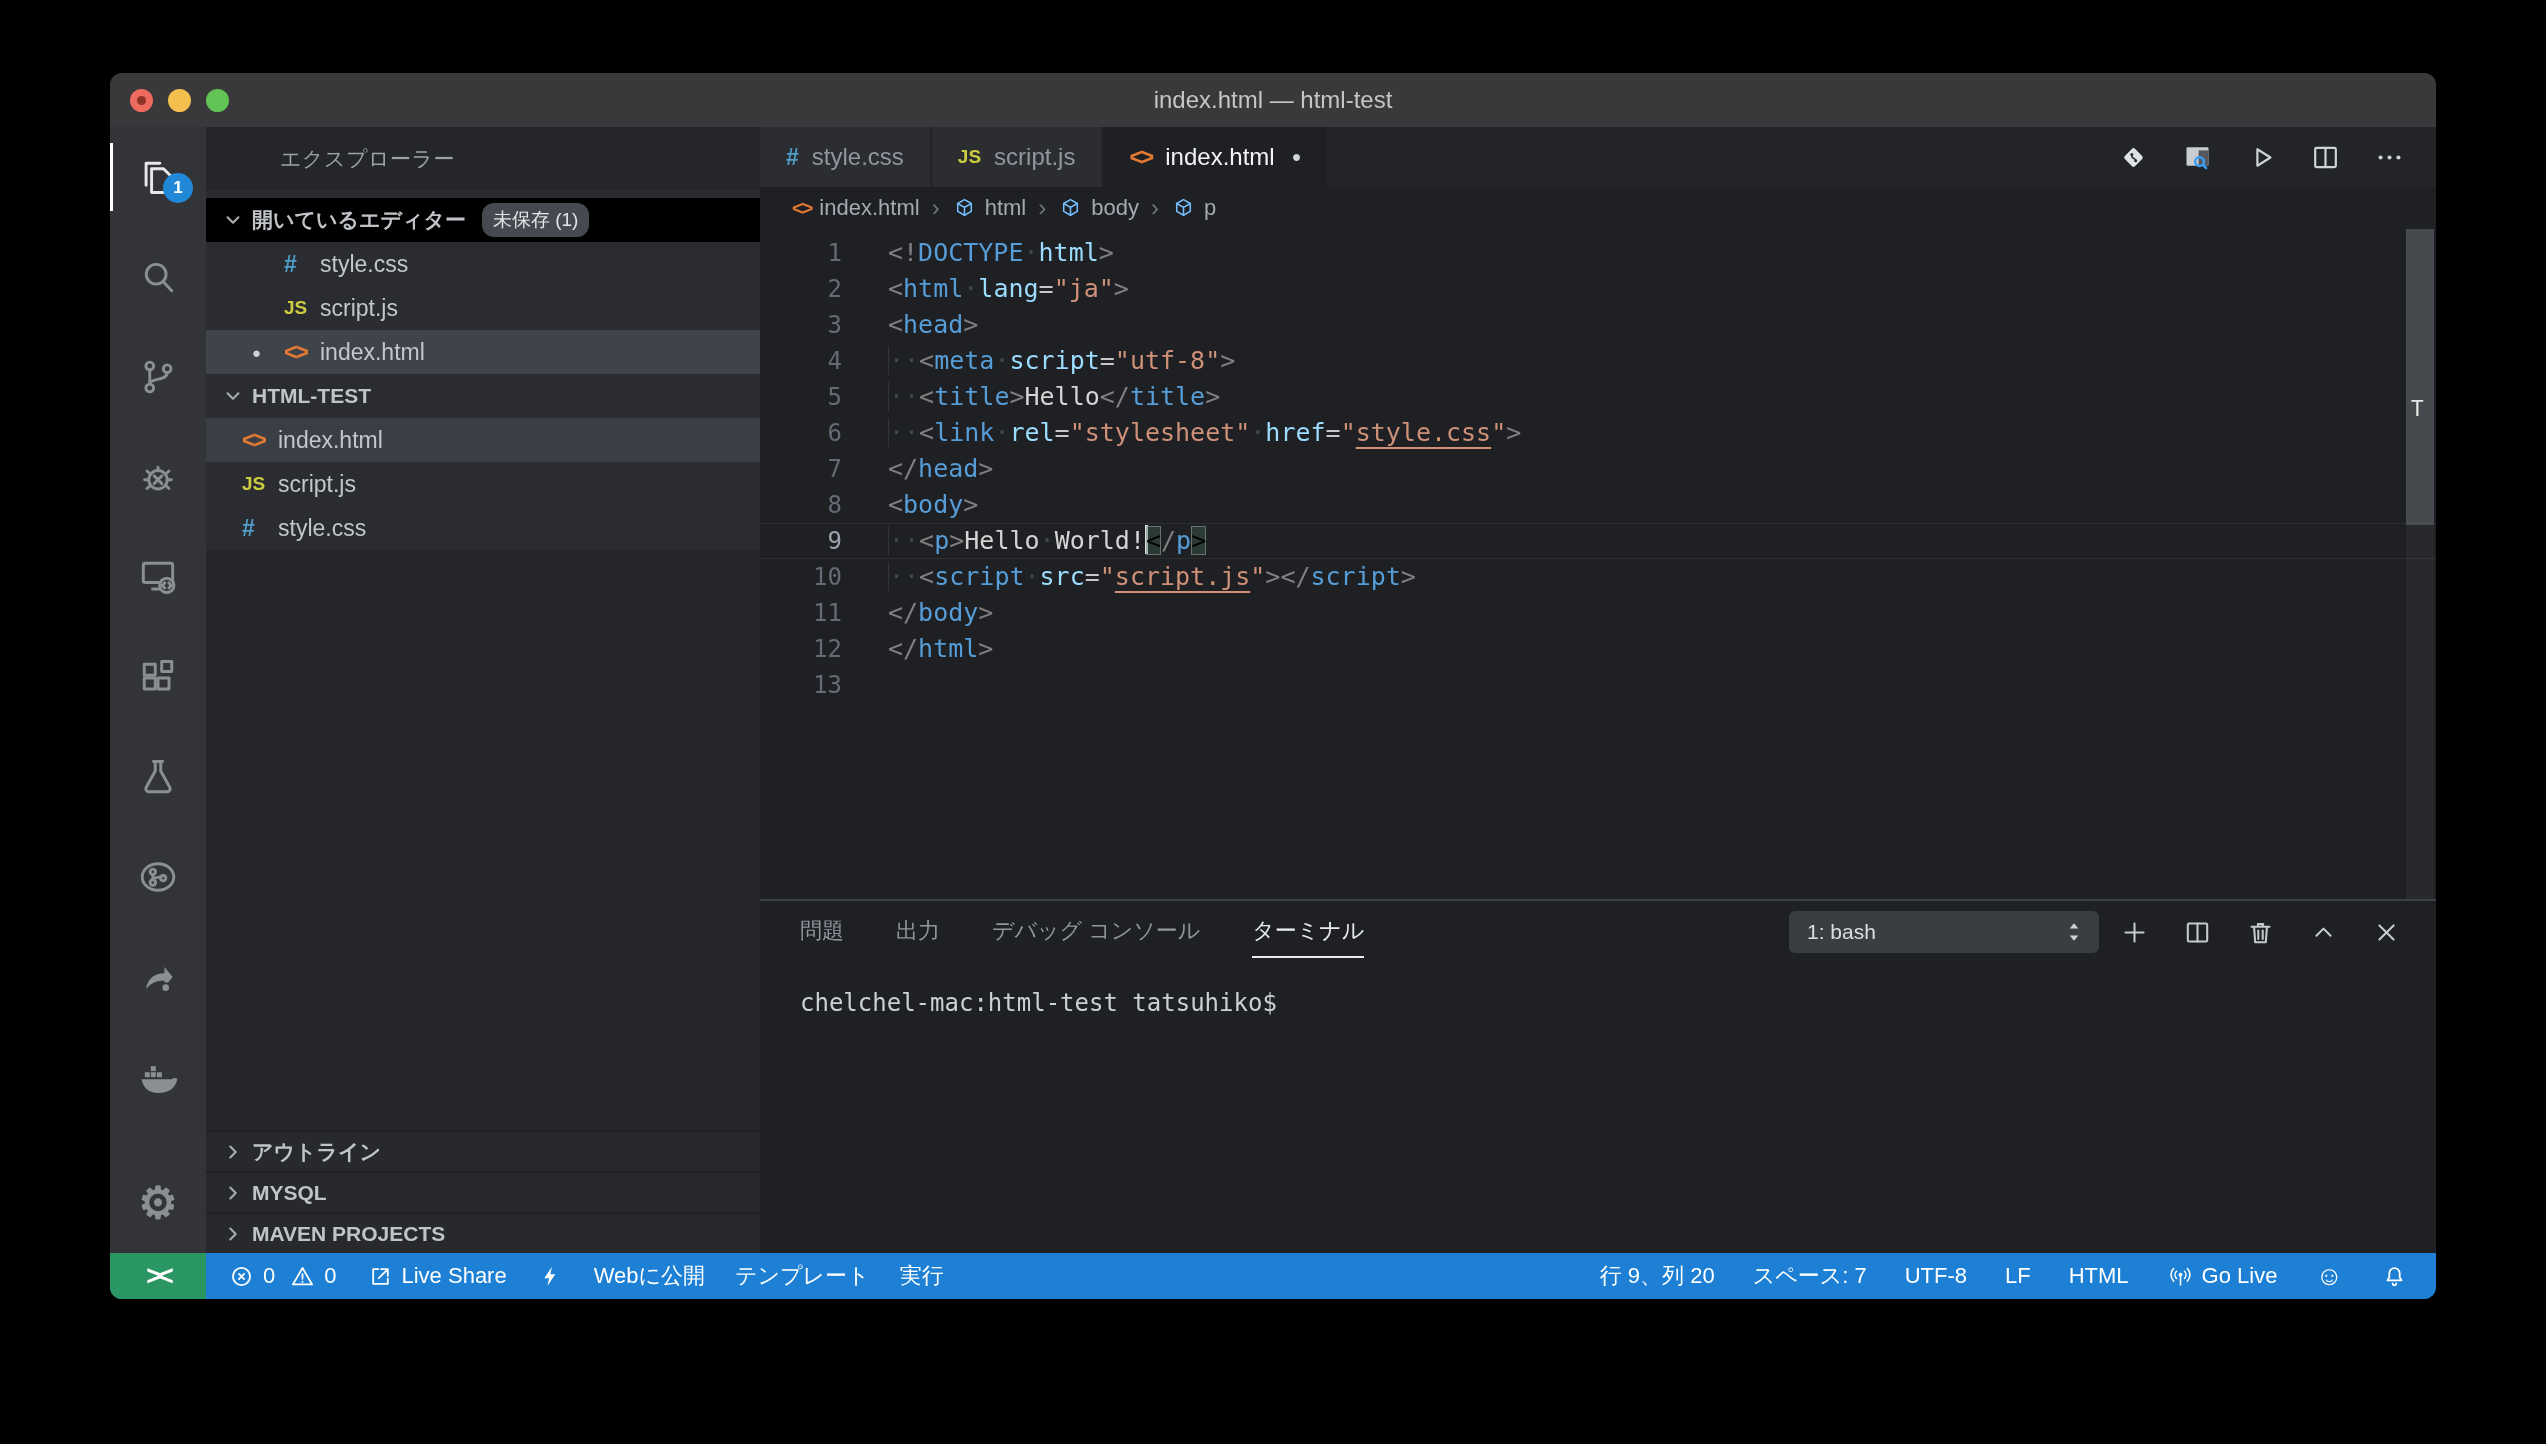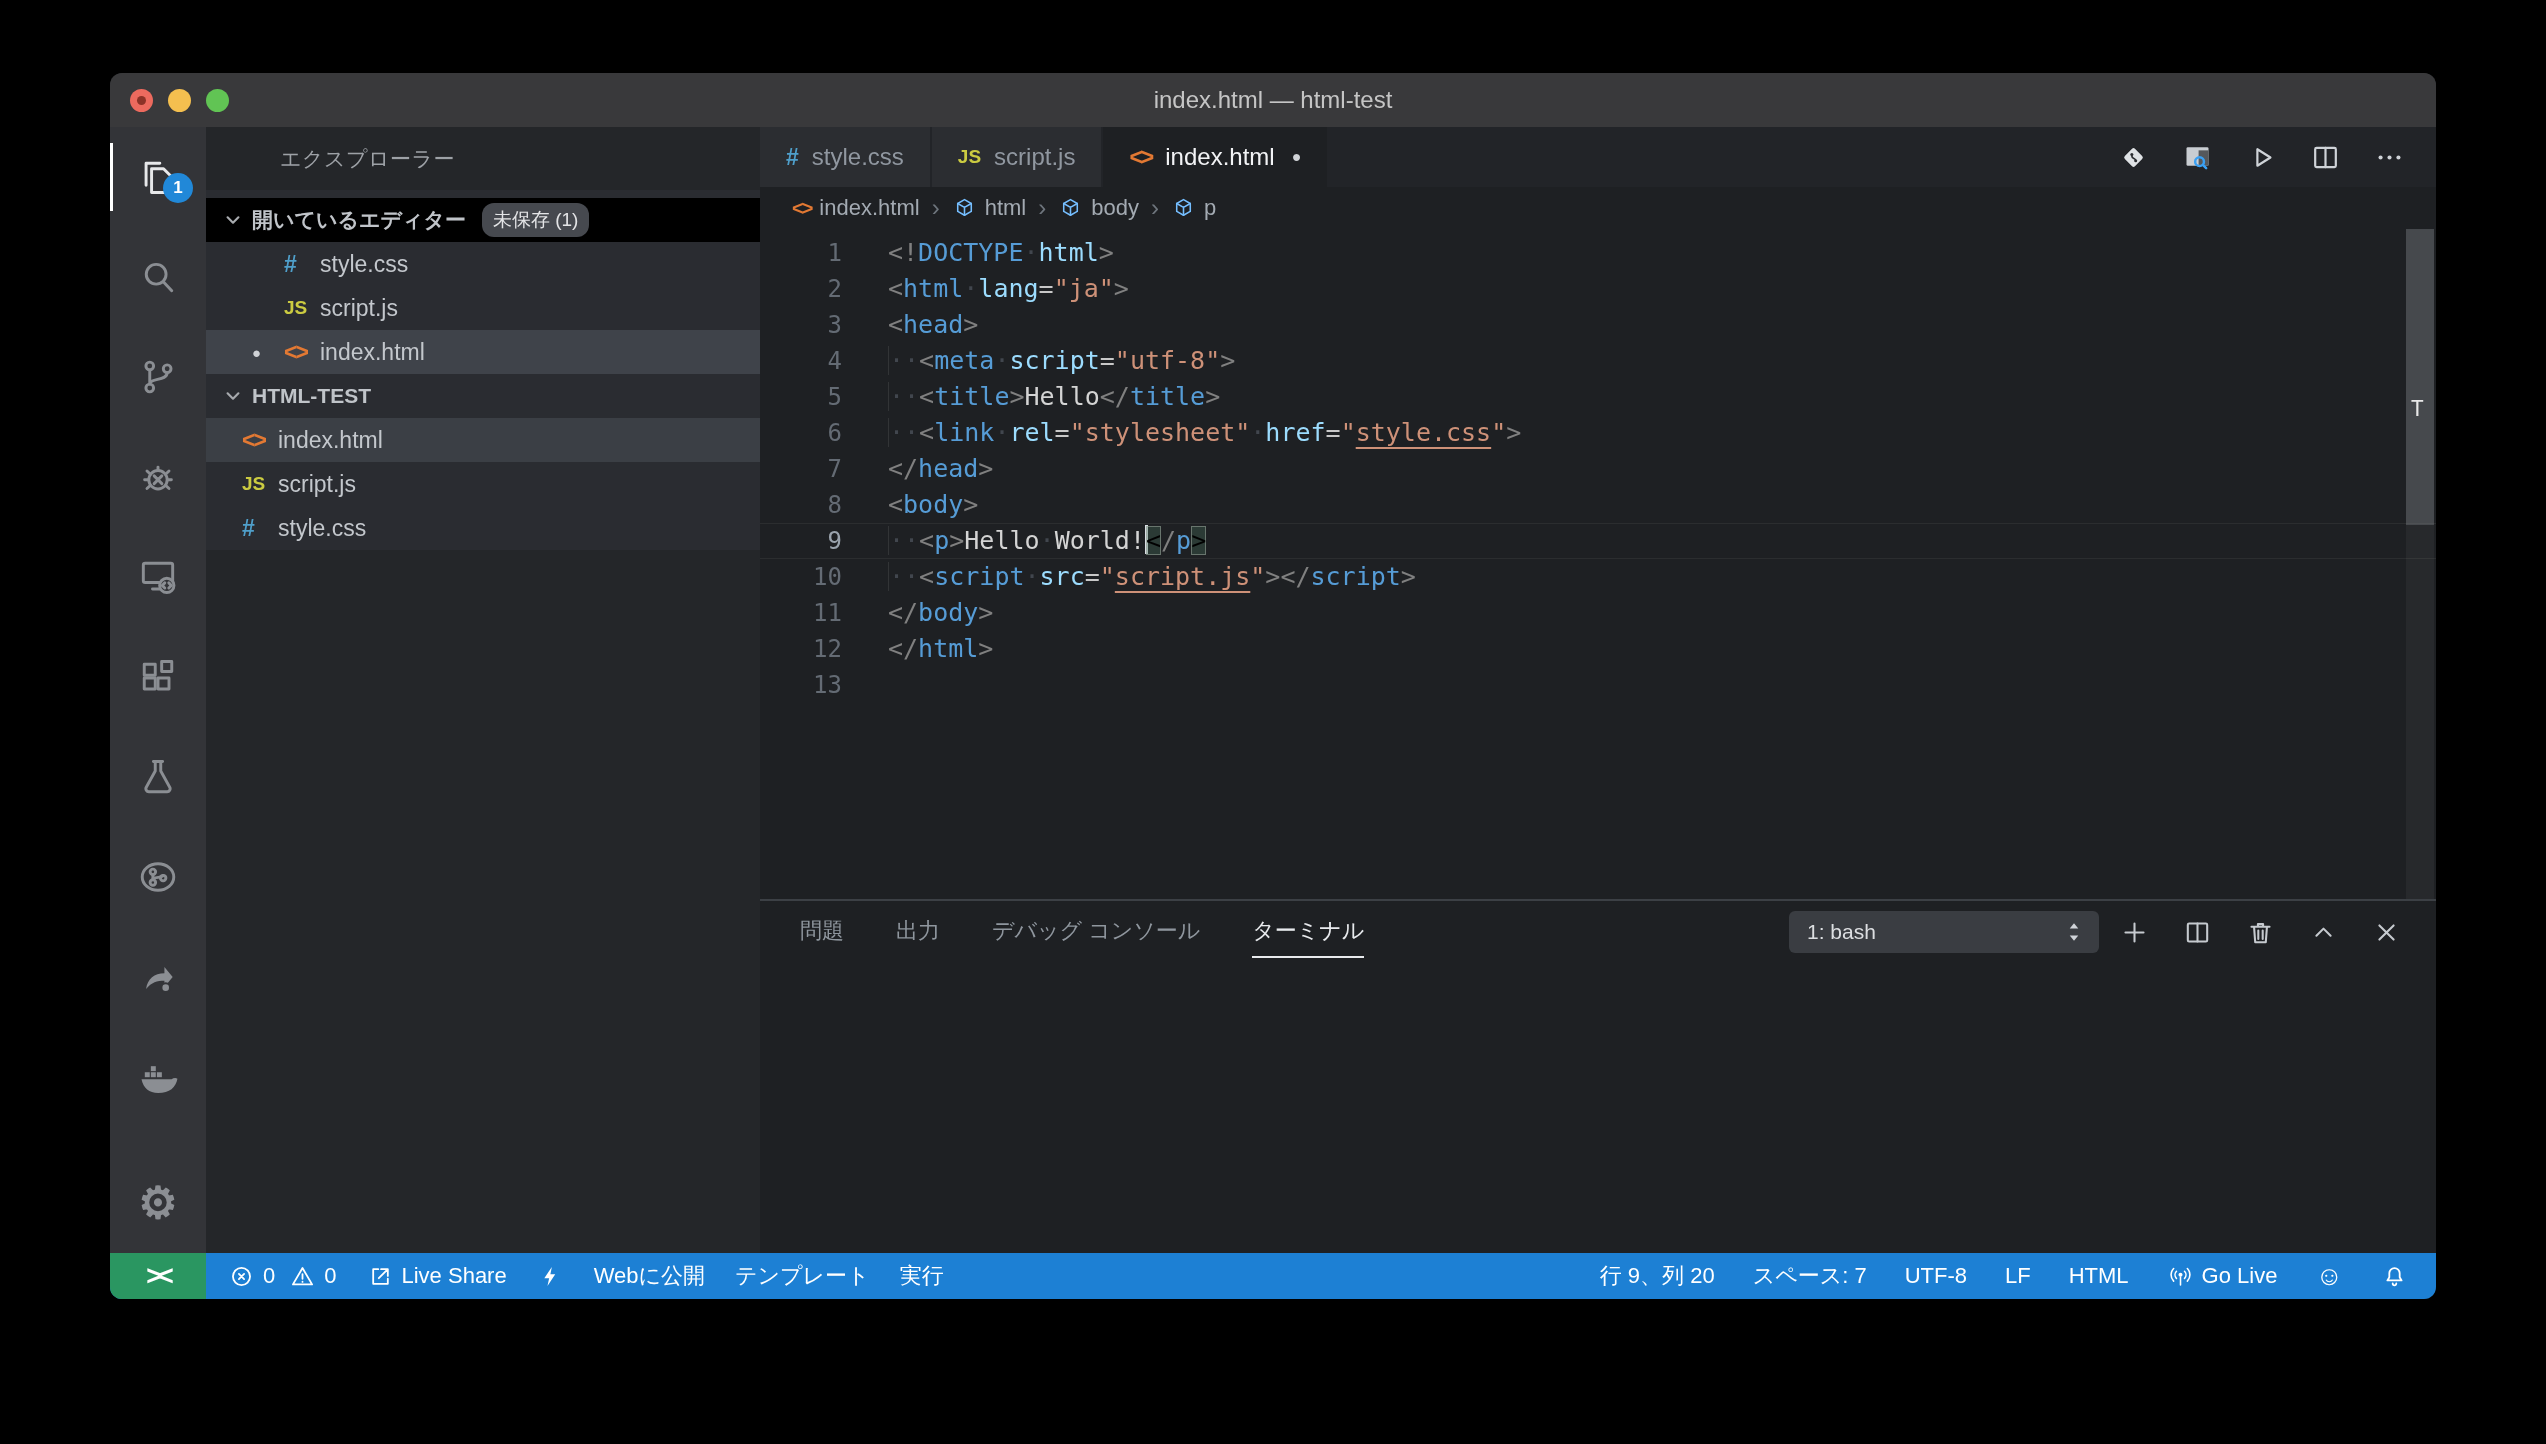--- a/index.html
+++ b/index.html
@@ -297,20 +297,46 @@
                 <span class="txt-icon ic-js fi">JS</span>
                 <span>script.js</span>
               </div>
               <div class="row tree-row">
                 <span class="txt-icon ic-css fi">#</span>
                 <span>style.css</span>
               </div>
             </div>
         </div>
         <div class="sb-filler"></div>
+        <div id="sb-sections">
+            <div class="sb-section">
+              <span class="icon chev">
+                <svg viewBox="0 0 24 24" fill="none" stroke="currentColor" stroke-width="2" stroke-linecap="round" stroke-linejoin="round">
+                  <path d="M9.5 7l5 5-5 5"></path>
+                </svg>
+              </span>
+              <span class="sec-label">アウトライン</span>
+            </div>
+            <div class="sb-section">
+              <span class="icon chev">
+                <svg viewBox="0 0 24 24" fill="none" stroke="currentColor" stroke-width="2" stroke-linecap="round" stroke-linejoin="round">
+                  <path d="M9.5 7l5 5-5 5"></path>
+                </svg>
+              </span>
+              <span class="sec-label">MYSQL</span>
+            </div>
+            <div class="sb-section">
+              <span class="icon chev">
+                <svg viewBox="0 0 24 24" fill="none" stroke="currentColor" stroke-width="2" stroke-linecap="round" stroke-linejoin="round">
+                  <path d="M9.5 7l5 5-5 5"></path>
+                </svg>
+              </span>
+              <span class="sec-label">MAVEN PROJECTS</span>
+            </div>
+          </div>
       </div>
 
       <div class="editor-col">
         <div class="tabbar">
           <div id="tabs" style="display:flex;">
               <div class="tab">
                 <span class="txt-icon ic-css fi">#</span>
                 <span>style.css</span>
               </div>
               <div class="tab">
@@ -501,20 +527,23 @@
                     </svg>
                   </span>
                   <span class="icon ">
                     <svg viewBox="0 0 24 24" fill="none" stroke="currentColor" stroke-width="1.6" stroke-linecap="round" stroke-linejoin="round">
                       <path d="M6.5 6.5l11 11M17.5 6.5l-11 11"></path>
                     </svg>
                   </span>
                 </div>
             </div>
           </div>
+          <div class="terminal">
+            <div class="prompt">chelchel-mac:html-test tatsuhiko$</div>
+          </div>
         </div>
       </div>
     </div>
 
     <div class="statusbar">
       <div class="remote" id="remote-seg">
           <span class="txt-icon ic-remote ">&gt;&lt;</span>
         </div>
       <div class="sb-left" id="status-left">
           <div class="sb-item tight">

